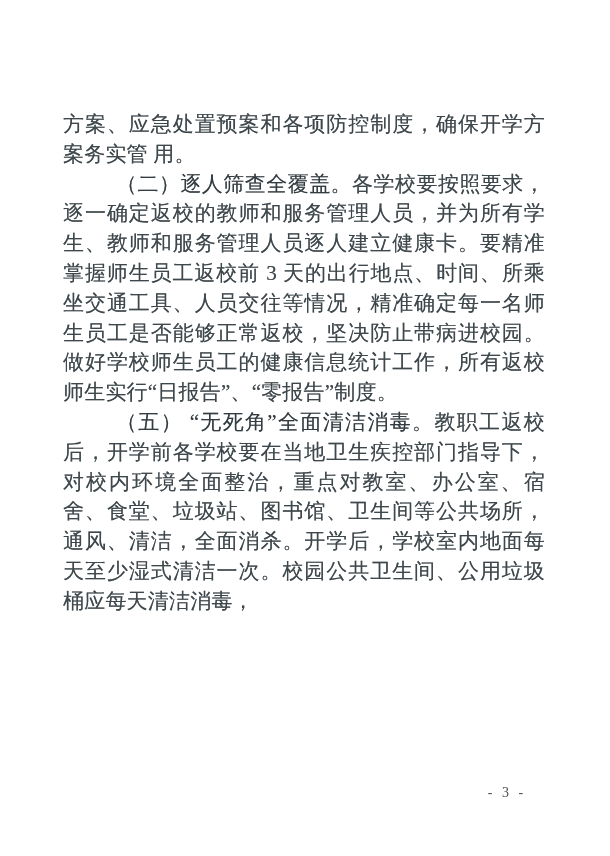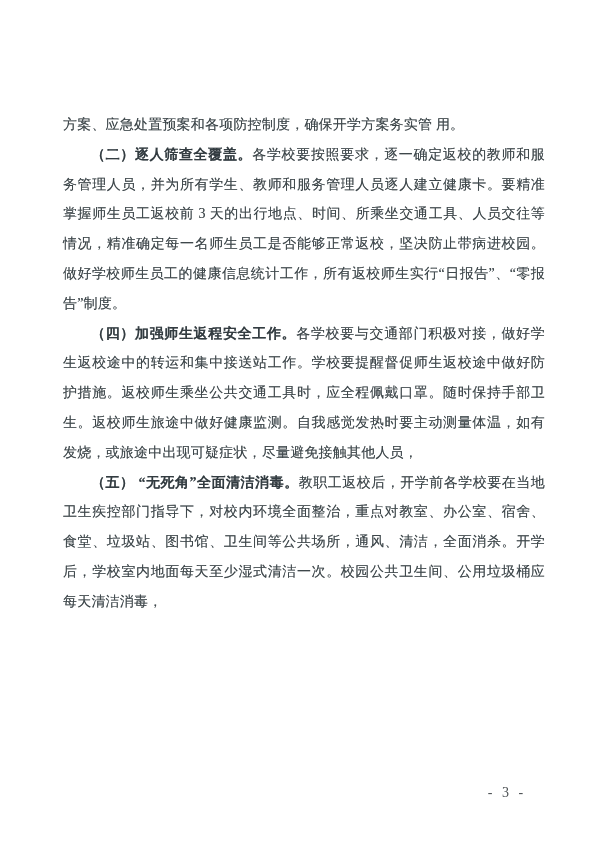--- a/index.html
+++ b/index.html
@@ -13,38 +13,39 @@
     height: 856px;
     background: #ffffff;
     overflow: hidden;
     font-family: "Liberation Serif", "DejaVu Serif", serif;
   }
   .content {
     position: absolute;
     left: 63px;
     top: 110px;
     width: 482px;
-    font-size: 14px;
+    font-size: 21px;
     line-height: 29.8px;
     color: #3e474b;
     text-align: justify;
     text-justify: inter-ideograph;
     letter-spacing: 0.2px;
     text-shadow: 0 0 0.5px rgba(62,71,75,0.55);
   }
   .content p {
     margin: 0;
     padding: 0;
   }
   .content p.indented {
     text-indent: 2em;
   }
   .sec-head {
-    font-weight: 700;
+    font-weight: 400;
     color: #333c41;
+    margin-left: 11px;
   }
   .page-number {
     position: absolute;
     left: 462px;
     top: 785px;
     width: 90px;
     text-align: center;
     font-size: 14px;
     letter-spacing: 3px;
     color: #4c5154;
@@ -56,21 +57,20 @@
 
 <div class="page">
 
   <div class="content">
 
     <p><span>方案、应急处置预案和各项防控制度，确保开学方案务实管 用。</span></p>
 
     <p class="indented"><span class="sec-head">（二）逐人筛查全覆盖。</span><span>各学校要按照要求，逐一确定返校的教师和服务管理人员，并为所有学生、教师和服务管理人员逐人建立健康卡。要精准掌握师生员工返校前 3 天的出行地点、时间、所乘坐交通工具、人员交往等情况，精准确定每一名师生员工是否能够正常返校，坚决防止带病进校园。做好学校师生员工的健康信息统计工作，所有返校师生实行“日报告”、“零报告”制度。</span></p>
 
 
-    <p class="indented"><span class="sec-head">（四）加强师生返程安全工作。</span><span>各学校要与交通部门积极对接，做好学生返校途中的转运和集中接送站工作。学校要提醒督促师生返校途中做好防护措施。返校师生乘坐公共交通工具时，应全程佩戴口罩。随时保持手部卫生。返校师生旅途中做好健康监测。自我感觉发热时要主动测量体温，如有发烧，或旅途中出现可疑症状，尽量避免接触其他人员，</span></p>
 
     <p class="indented"><span class="sec-head">（五） “无死角”全面清洁消毒。</span><span>教职工返校后，开学前各学校要在当地卫生疾控部门指导下，对校内环境全面整治，重点对教室、办公室、宿舍、食堂、垃圾站、图书馆、卫生间等公共场所，通风、清洁，全面消杀。开学后，学校室内地面每天至少湿式清洁一次。校园公共卫生间、公用垃圾桶应每天清洁消毒，</span></p>
 
   </div>
 
   <div class="page-number">- 3 -</div>
 
 </div>
 
 </body></html>

